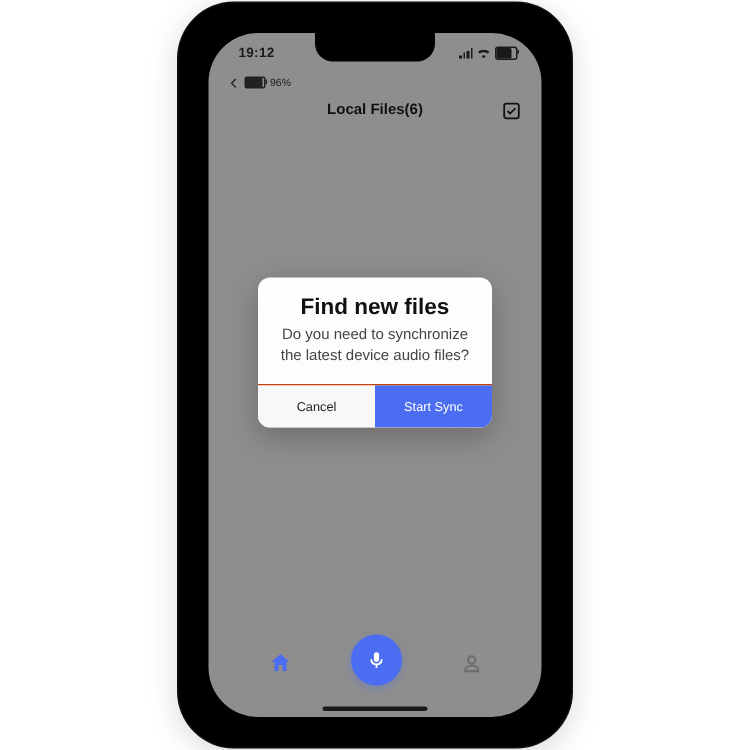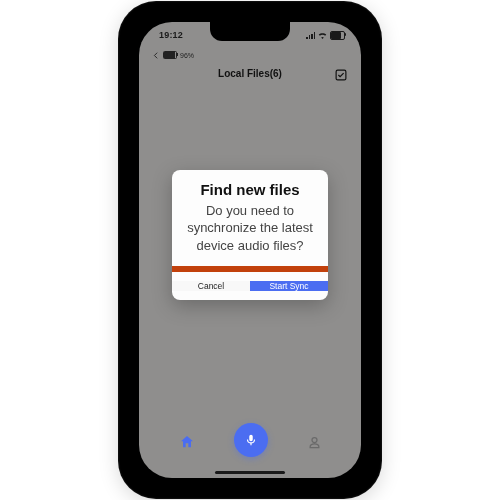--- a/index.html
+++ b/index.html
@@ -99,30 +99,29 @@
   }
   .dialog-title {
     text-align: center;
     font-size: 15px;
     font-weight: 700;
     color: #111;
     padding: 11px 10px 4px;
   }
   .dialog-msg {
     text-align: center;
-    font-size: 13px;
+    font-size: 10px;
     line-height: 1.35;
     color: #444;
     padding: 0 12px 12px;
   }
   .dialog-actions {
     display: flex;
     height: 28px;
-    border-top: 6px solid #c2410c;
-    align-items: center;
+    border-top: 1px solid #c2410c;
   }
   .dialog-btn {
     flex: 1;
     display: flex;
     align-items: center;
     justify-content: center;
     font-size: 8.5px;
     font-weight: 500;
   }
   .btn-cancel { background: #f8f8f8; color: #222; }

